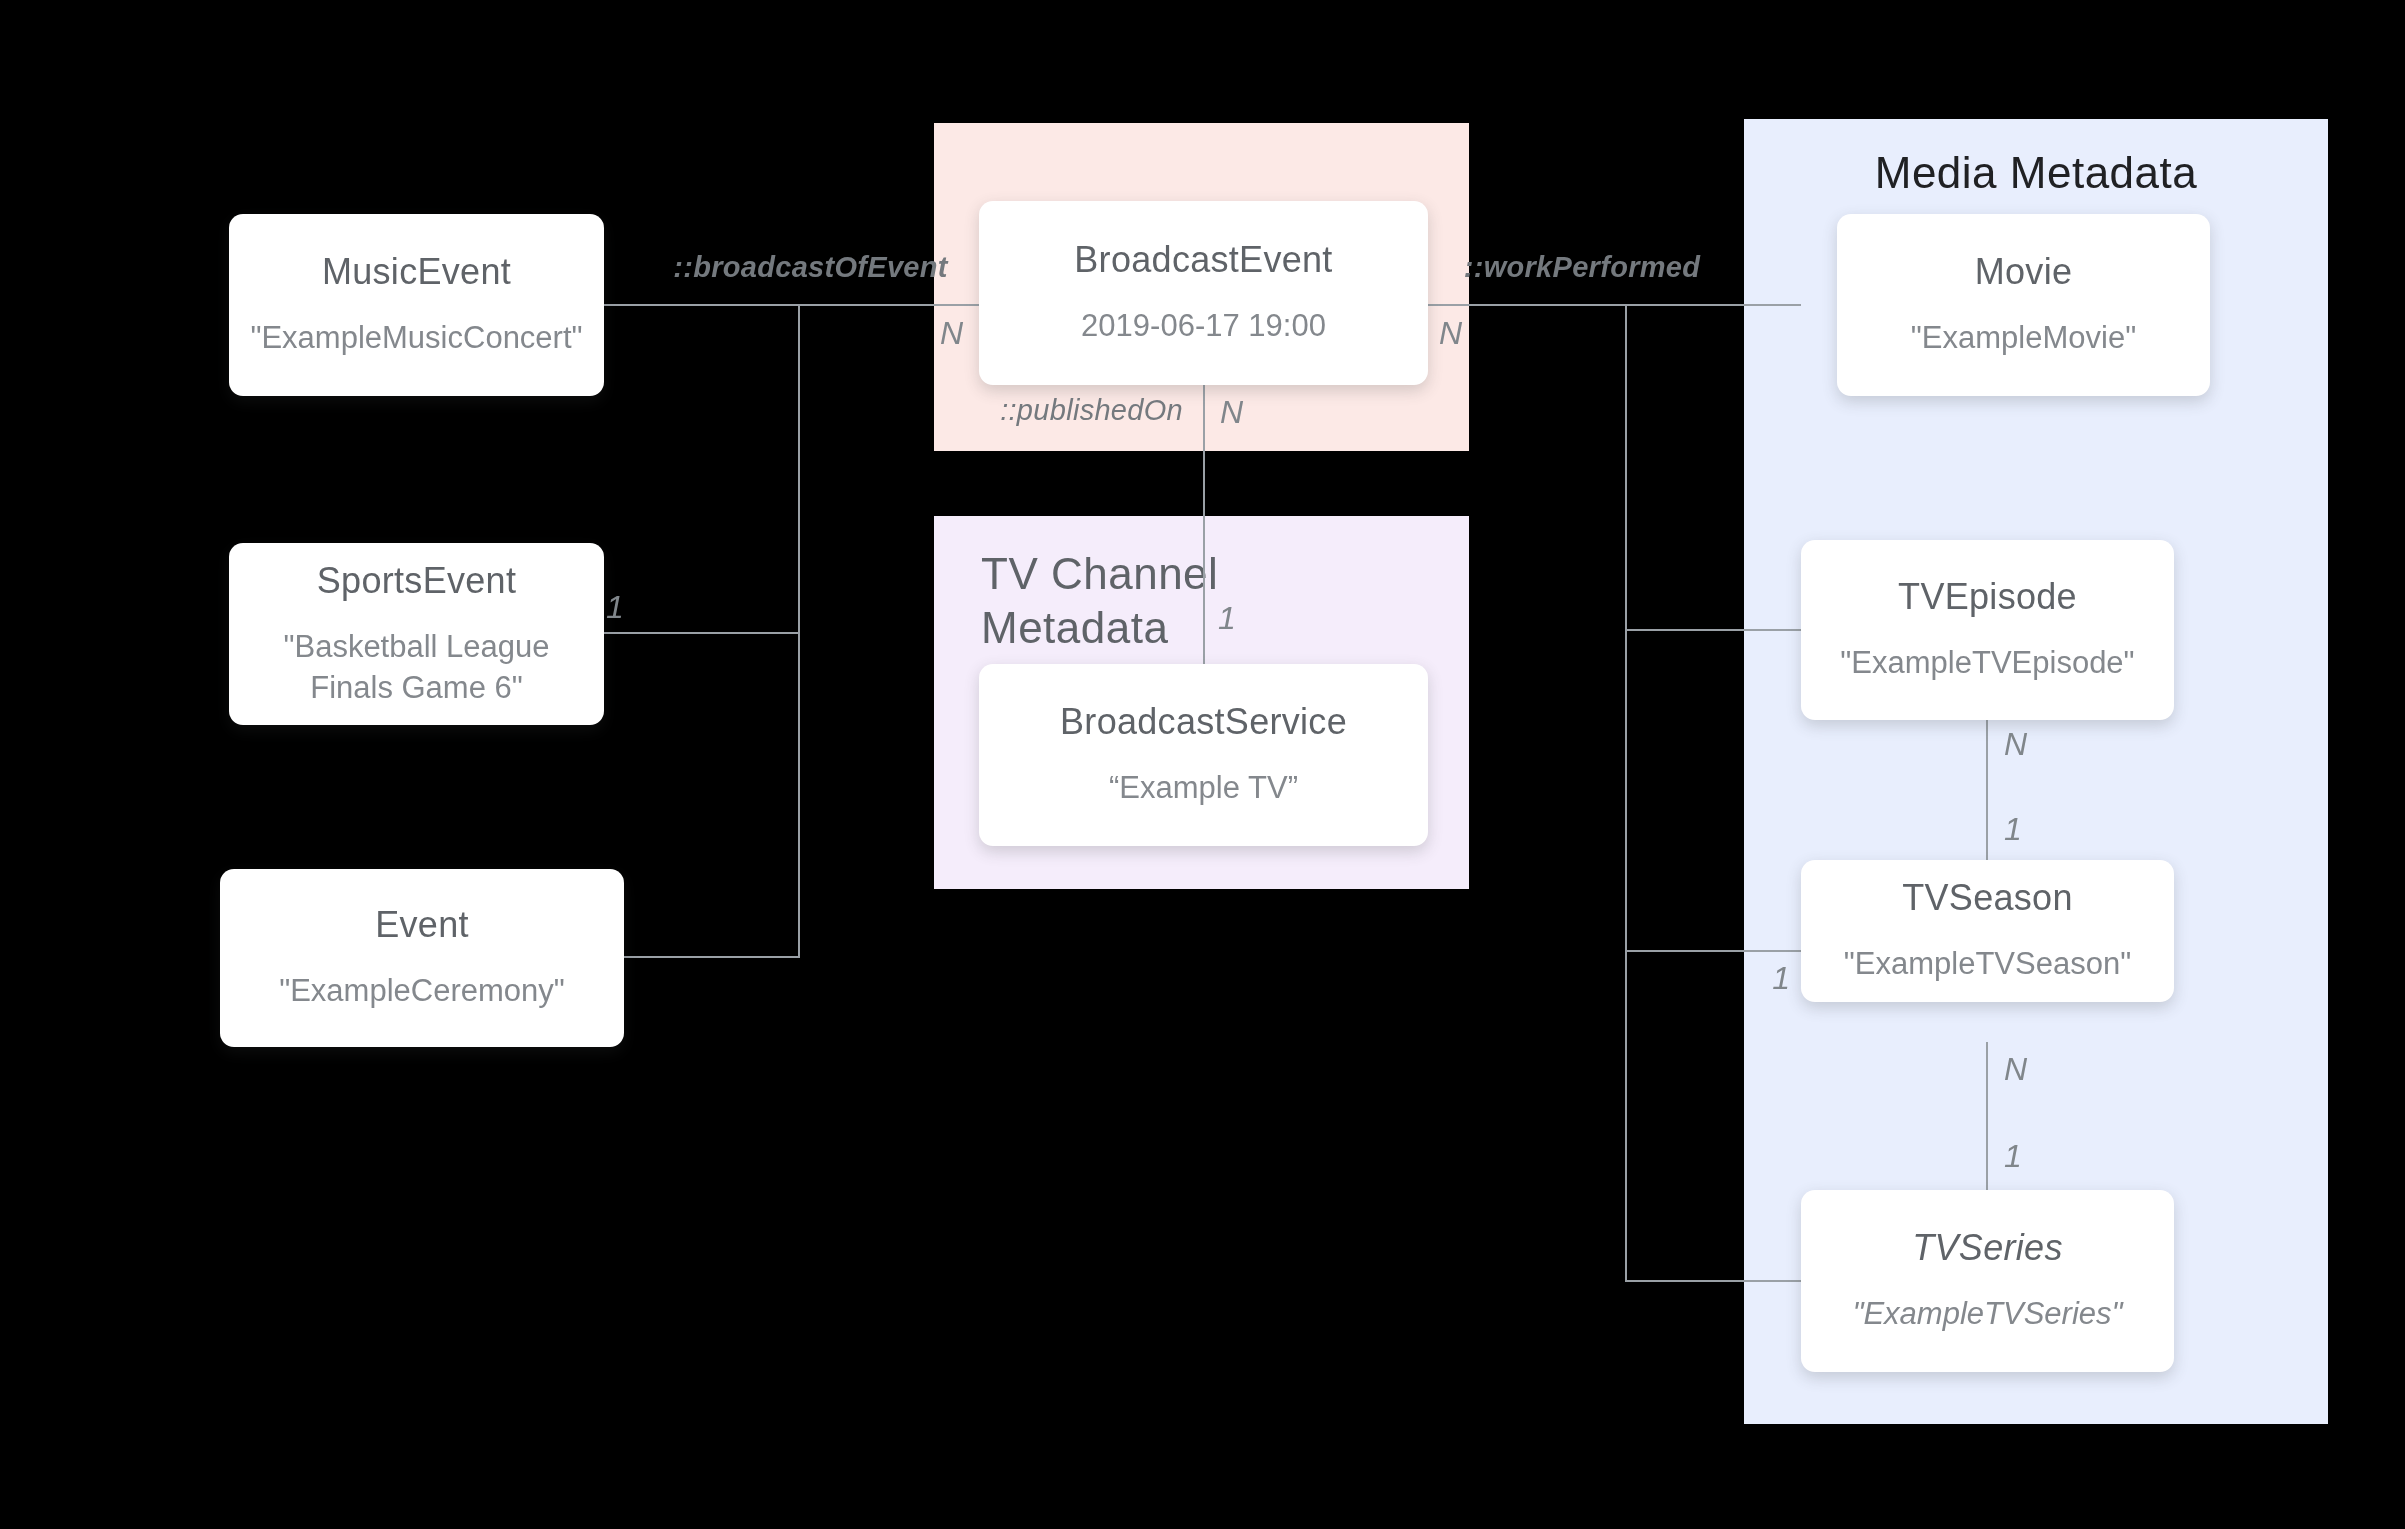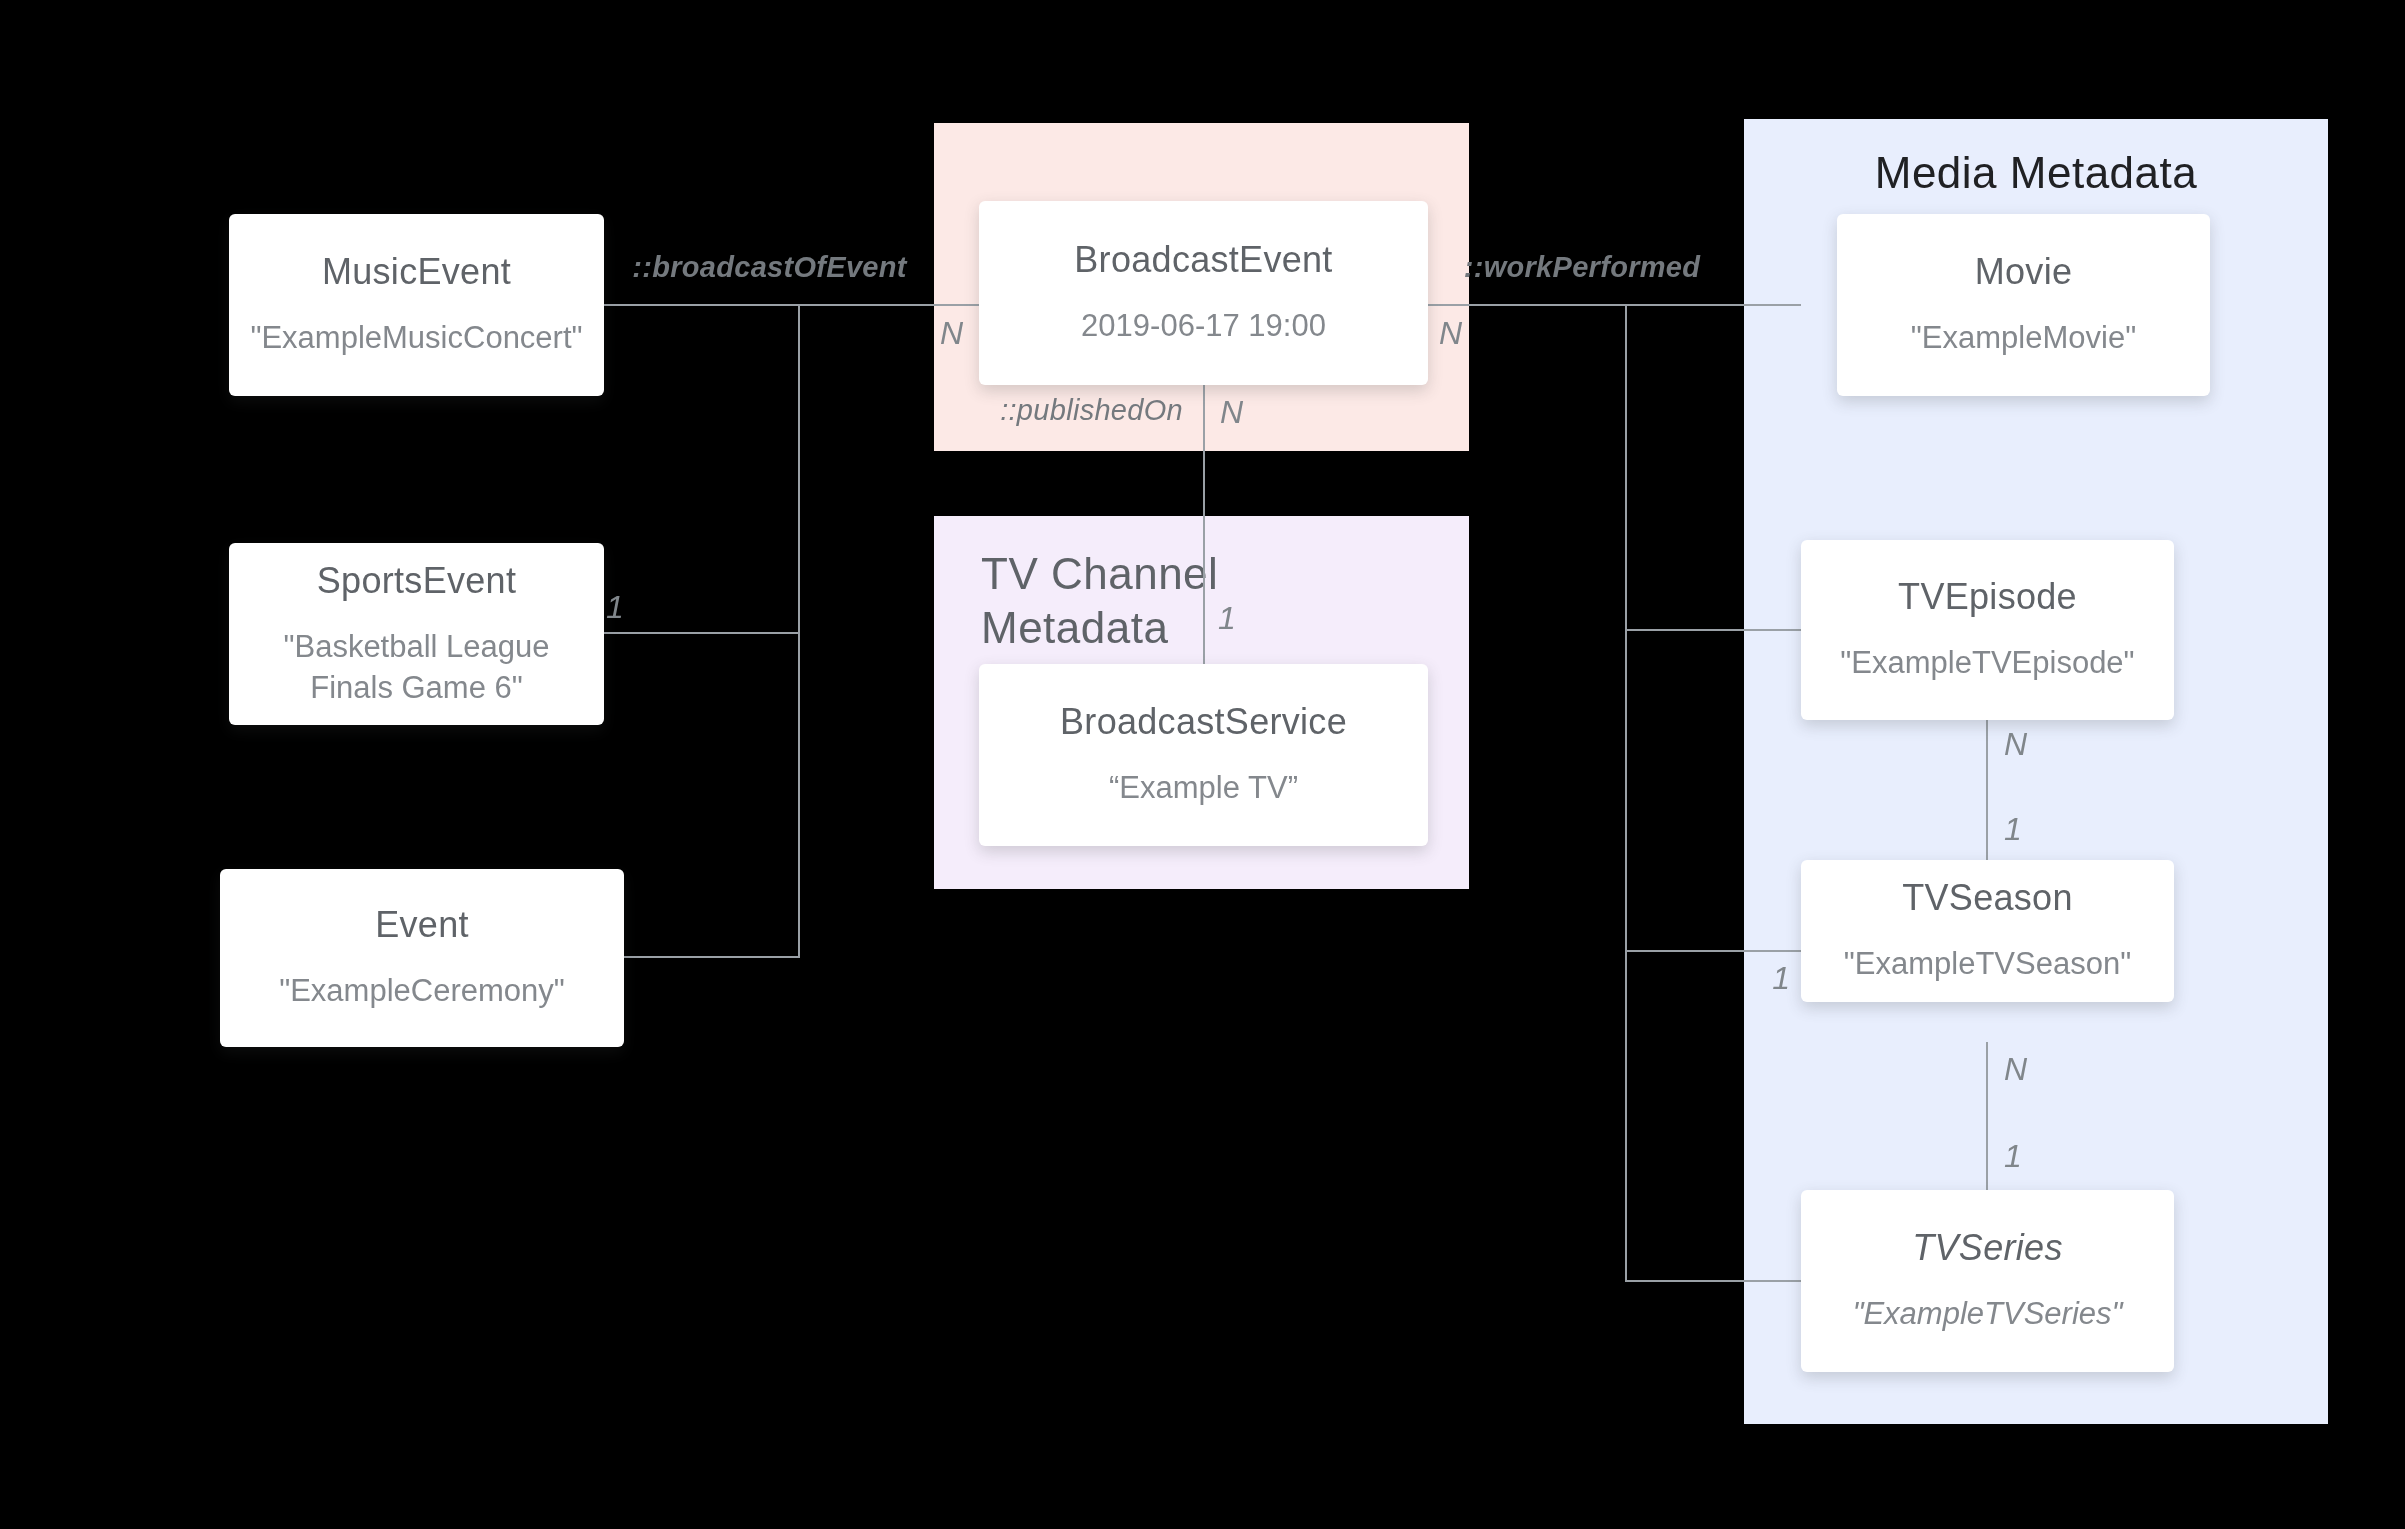--- a/index.html
+++ b/index.html
@@ -29,42 +29,42 @@
   #ln-event{left:604px;top:956px;width:196px;height:1.9px;}
   #ln-published{left:1203px;top:384px;width:1.9px;height:280px;}
   #ln-right-branch{left:1625px;top:304px;width:1.9px;height:977px;}
   #ln-episode{left:1625px;top:629px;width:176px;height:1.9px;}
   #ln-season{left:1625px;top:950px;width:176px;height:1.9px;}
   #ln-series{left:1625px;top:1280px;width:176px;height:1.9px;}
   #ln-ep-season{left:1986px;top:720px;width:1.9px;height:141px;}
   #ln-season-series{left:1986px;top:1042px;width:1.9px;height:148px;}
   
   .node{
-    position:absolute;z-index:2;background:#fff;border-radius:6px;
+    position:absolute;z-index:2;background:#fff;border-radius:14px;
     box-shadow:0 5.7px 15.3px rgba(60,64,67,.20);
     display:flex;flex-direction:column;align-items:center;justify-content:center;
     gap:25px;text-align:center;padding:0 9.6px;box-sizing:border-box;
   }
   .node-title{font-size:36px;color:#5F6368;letter-spacing:0.3px;}
   .node-value{font-size:31px;color:#84888D;line-height:1.3;}
   #box-music{left:229px;top:214px;width:375px;height:182px;}
   #box-sports{left:229px;top:543px;width:375px;height:182px;}
   #box-event{left:220px;top:869px;width:404px;height:178px;}
   #box-bcevent{left:979px;top:201px;width:449px;height:184px;}
   #box-bcservice{left:979px;top:664px;width:449px;height:182px;}
   #box-movie{left:1801px;top:214px;width:373px;height:182px;margin-left:36px;}
   #box-episode{left:1801px;top:540px;width:373px;height:180px;}
   #box-season{left:1801px;top:860px;width:373px;height:142px;}
   #box-series{left:1801px;top:1190px;width:373px;height:182px;font-style:italic;}
   
   .rel{
     position:absolute;z-index:3;font-style:italic;font-weight:700;
     font-size:29px;color:#74797E;letter-spacing:0.3px;
   }
-  #rel-broadcast{left:544px;top:251px;width:451px;text-align:center;}
+  #rel-broadcast{left:585px;top:251px;width:451px;text-align:center;}
   #rel-work{left:1391px;top:251px;width:382px;text-align:center;}
   #rel-published{left:908px;top:394px;width:275px;text-align:right;font-weight:400;}
   
   .card{position:absolute;z-index:3;font-style:italic;font-size:32px;color:#80868B;}
   #card-bl{left:940px;top:315px;}
   #card-br{left:1439px;top:315px;}
   #card-pt{left:1220px;top:394px;}
   #card-pb{left:1218px;top:600px;}
   #card-sports{left:606px;top:589px;}
   #card-season-left{left:1740px;top:960px;width:50px;text-align:right;}

